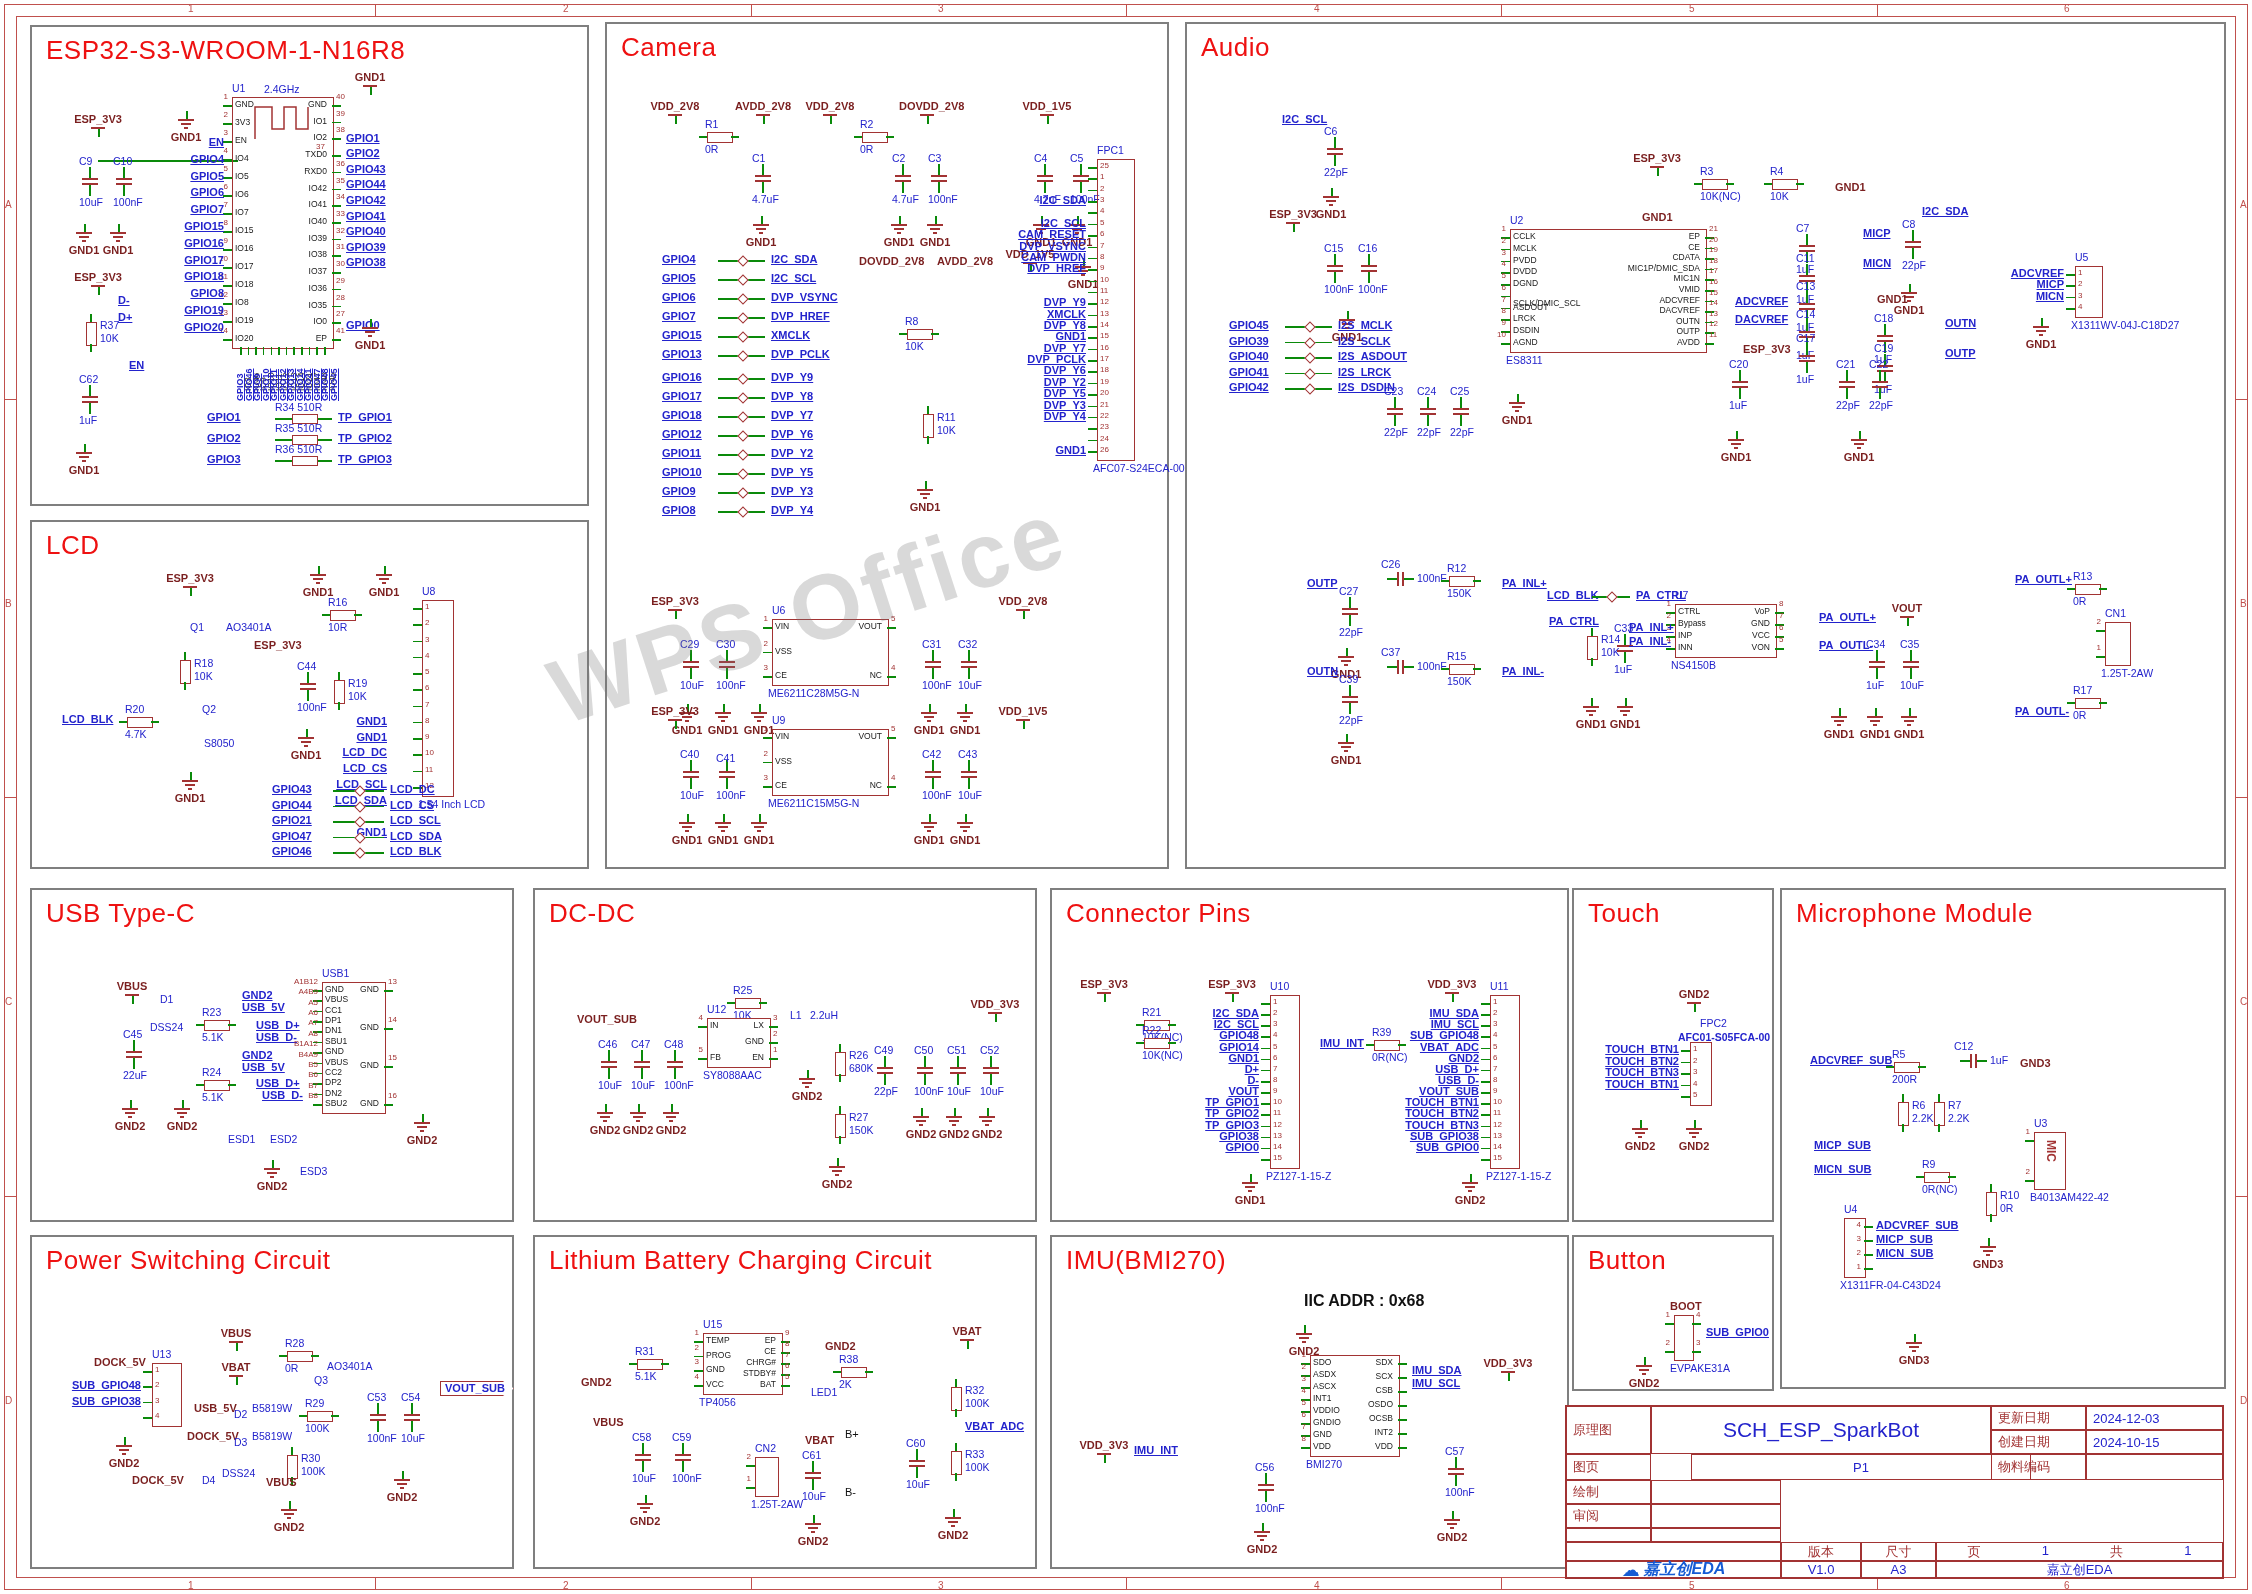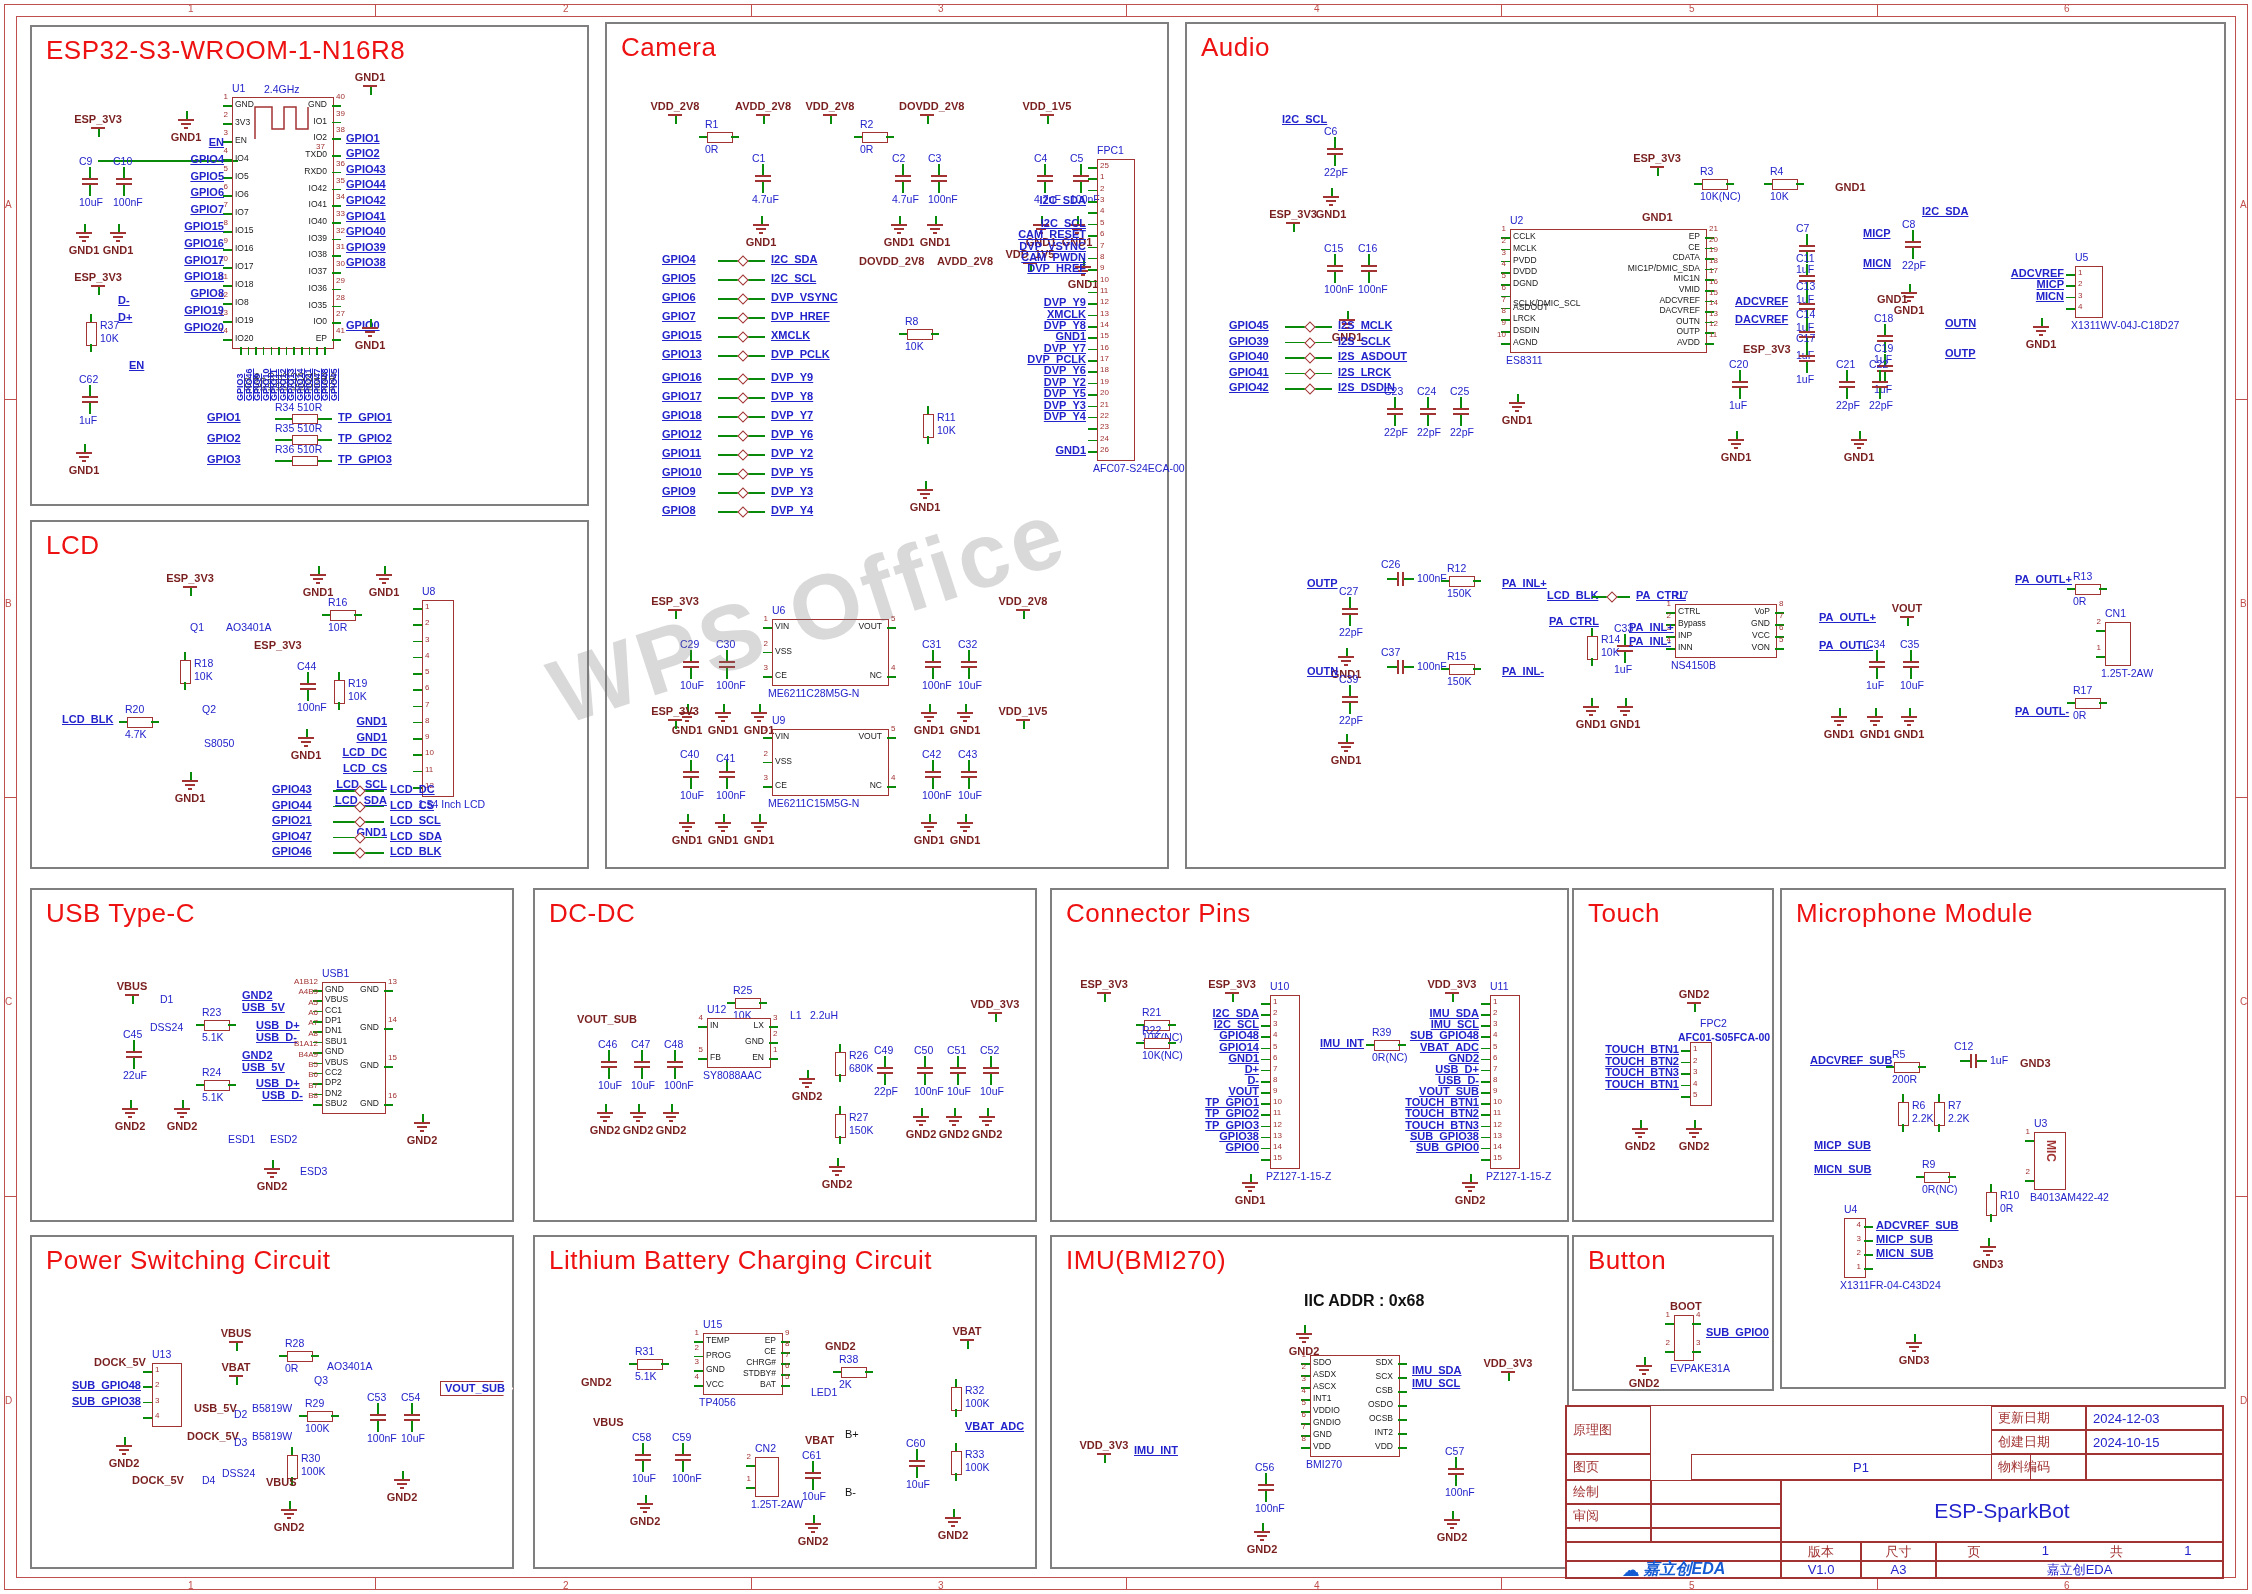--- a/index.html
+++ b/index.html
@@ -1982,31 +1982,31 @@
         <div class="gbar" style="position: absolute; left: 62px; top: 128px; width: 16px; height: 2px;"></div>
         <div class="gbar" style="position: absolute; left: 65px; top: 132px; width: 10px; height: 2px;"></div>
         <div class="gbar" style="position: absolute; left: 68px; top: 136px; width: 4px; height: 2px;"></div>
         <div class="lbl pwr" style="position: absolute; left: 48px; top: 141px; width: 44px; text-align: center;">GND2</div>
       </div>
     </div>
   <div id="wm">WPS Office</div>
 
   <div id="tb" style="left:1565px;top:1405px;width:657px;height:172px;">
     <div class="tbc" style="left:0;top:0;width:85px;height:48px;">原理图</div>
+    <div class="tbc tbv center big" style="left:85px;top:0;width:340px;height:48px;">SCH_ESP_SparkBot</div>
     <div class="tbc" style="left:425px;top:0;width:95px;height:24px;">更新日期</div>
     <div class="tbc tbv" style="left:520px;top:0;width:137px;height:24px;">2024-12-03</div>
     <div class="tbc" style="left:425px;top:24px;width:95px;height:24px;">创建日期</div>
     <div class="tbc tbv" style="left:520px;top:24px;width:137px;height:24px;">2024-10-15</div>
     <div class="tbc" style="left:0;top:48px;width:85px;height:26px;">图页</div>
     <div class="tbc tbv center" style="left:85px;top:48px;width:340px;height:26px;margin-left:40px;">P1</div>
     <div class="tbc" style="left:425px;top:48px;width:95px;height:26px;">物料编码</div>
     <div class="tbc tbv" style="left:520px;top:48px;width:137px;height:26px;"></div>
     <div class="tbc" style="left:0;top:74px;width:85px;height:24px;">绘制</div>
     <div class="tbc" style="left:85px;top:74px;width:130px;height:24px;"></div>
-    <div class="tbc tbv center big" style="left:215px;top:74px;width:442px;height:62px;">ESP-SparkBot</div>
     <div class="tbc" style="left:0;top:98px;width:85px;height:24px;">审阅</div>
     <div class="tbc" style="left:85px;top:98px;width:130px;height:24px;"></div>
     <div class="tbc" style="left:0;top:122px;width:85px;height:14px;"></div>
     <div class="tbc" style="left:85px;top:122px;width:130px;height:14px;"></div>
     <div class="tbc" style="left:0;top:136px;width:215px;height:19px;"></div>
     <div class="tbc center" style="left:215px;top:136px;width:80px;height:19px;">版本</div>
     <div class="tbc center" style="left:295px;top:136px;width:75px;height:19px;">尺寸</div>
     <div class="tbc center" style="left:370px;top:136px;width:287px;height:19px;">
       <div class="pgrid">
         <span>页</span>

